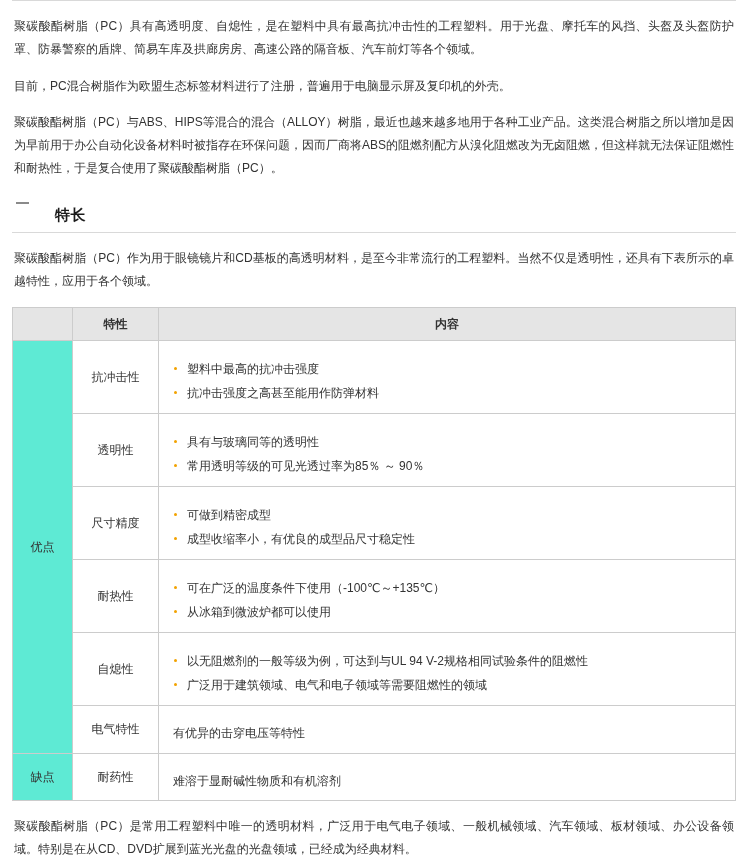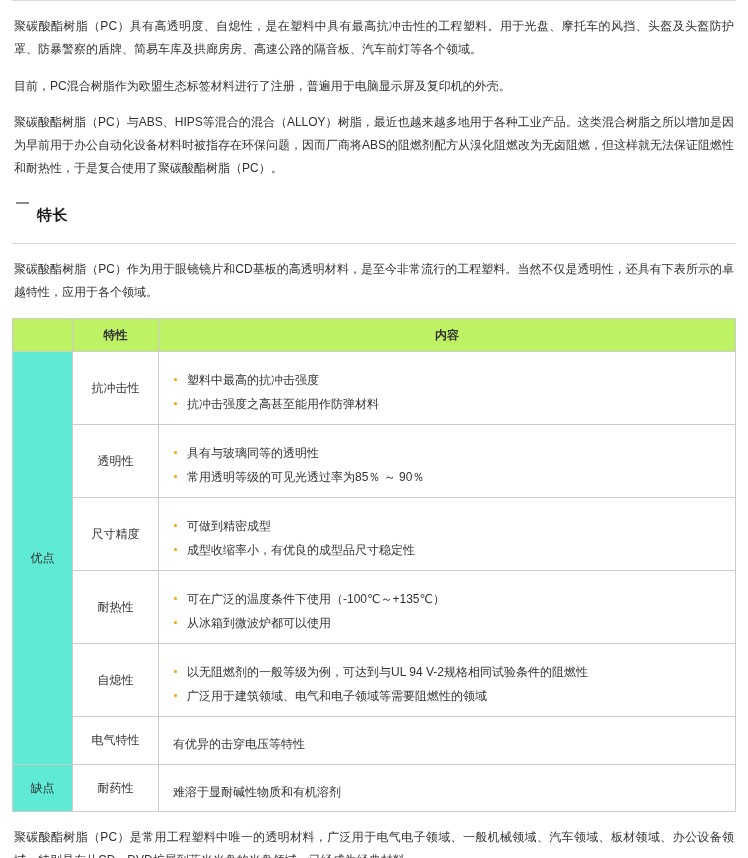--- a/index.html
+++ b/index.html
@@ -35,23 +35,23 @@
   }
   .para {
     margin: 0 6px 14px 6px;
     font-size: 12px;
     line-height: 1.9;
     color: #333333;
     text-align: justify;
   }
   .section-head {
     display: flex;
-    gap: 8px;
+    gap: 26px;
     margin: 22px 4px 4px 4px;
-    padding-bottom: 16px;
+    padding-bottom: 5px;
     border-bottom: 1px solid #d9d9d9;
   }
   .section-head .dash {
     display: inline-block;
     width: 13px;
     height: 2px;
     background: #8a8a8a;
     margin-left: 4px;
   }
   .section-head .section-title {
@@ -67,21 +67,21 @@
     border-collapse: collapse;
     width: 100%;
     table-layout: fixed;
     font-size: 12px;
   }
   table.spec th, table.spec td {
     border: 1px solid #cccccc;
     vertical-align: middle;
   }
   table.spec thead th {
-    background: #bef264;
+    background: #e5e5e5;
     font-weight: bold;
     color: #333333;
     text-align: center;
     height: 26px;
     padding: 3px 4px;
   }
   .col-group { width: 60px; }
   .col-prop  { width: 86px; }
   td.group-cell {
     text-align: center;

